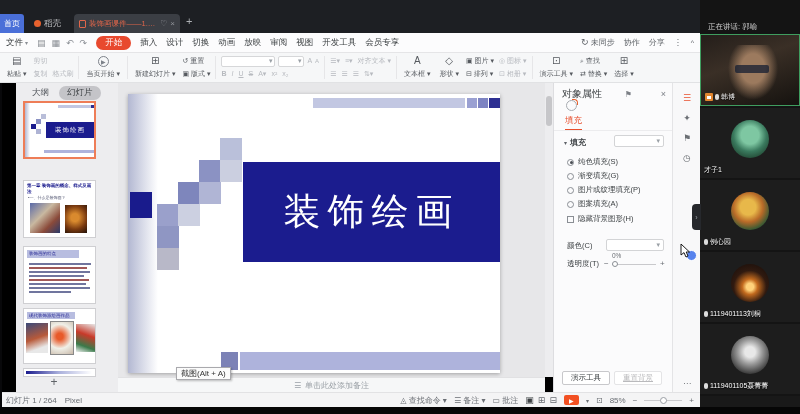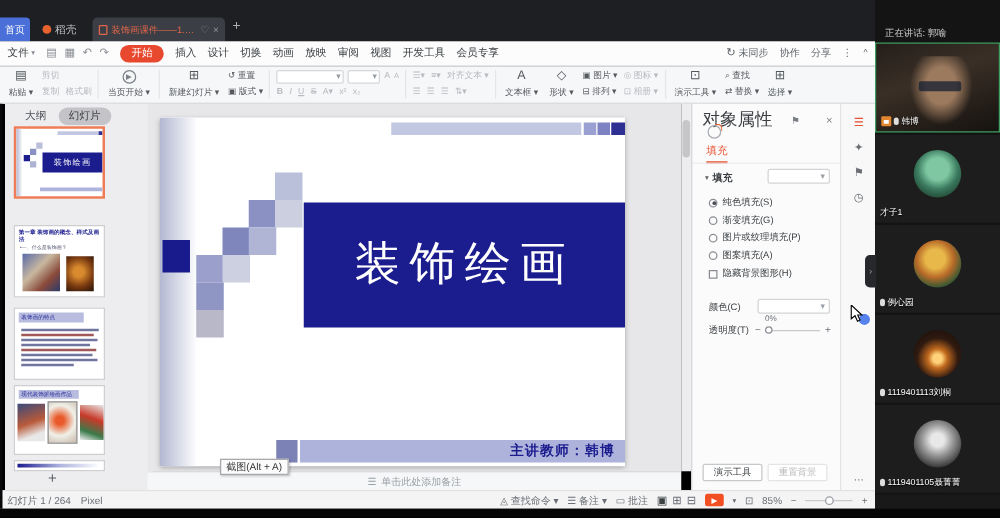--- a/index.html
+++ b/index.html
@@ -51,21 +51,21 @@
   .rsmall { font-size:7px; color:#55595e; line-height:12px; white-space:nowrap; }
   .rdis { color:#b7babf !important; }
   .rsel { height:11px; border:1px solid #d6d7d9; background:#fff; border-radius:2px;
           font-size:7px; color:#9aa0a6; display:flex; align-items:center;
           justify-content:flex-end; padding:0 2px; }
   .rfx { display:flex; gap:3px; align-items:center; }
   .playc { width:11px; height:11px; border:1px solid #7d828a; border-radius:50%; color:#7d828a;
            font-size:6px; display:flex; align-items:center; justify-content:center; }
 
   
-  .left-panel { left:4px; top:83px; width:118px; height:309px; background:#ededef;
+  .left-panel { left:16px; top:83px; width:118px; height:309px; background:#ededef;
                 border-right:1px solid #d9d9db; }
   .lp-tabs { position:absolute; left:0; top:3px; width:118px; display:flex; gap:10px;
              align-items:center; padding-left:16px; font-size:8.5px; color:#50545a; }
   .lp-pill { background:#c4c4c8; border-radius:7px; padding:1px 8px; color:#3c4043; }
   .thumb { position:absolute; left:7px; width:73px; background:#fff;
            border:1px solid #cfcfd2; overflow:hidden; }
   .thumb.sel { border:2px solid #ee7d57; }
   .lp-plus { position:absolute; left:30px; top:292px; font-size:12px; color:#5f6368; width:16px; text-align:center; }
   
   .m-strip { position:absolute; left:0; top:0; width:5px; height:100%;
@@ -109,21 +109,21 @@
              padding:0 4px; line-height:11px; z-index:20; }
 
   .notes-bar { left:118px; top:377px; width:427px; height:15px; background:#f6f7f8;
                border-top:1px solid #e1e1e3; display:flex; align-items:center; justify-content:center;
                gap:4px; color:#9aa0a6; font-size:8px; }
 
   
   .props { left:553px; top:83px; width:119px; height:309px; background:#fbfbfc;
            border-left:1px solid #dddde0; font-size:8px; color:#3c4043; }
   .pp-head { position:absolute; left:8px; top:4px; right:6px; display:flex; align-items:center; }
-  .pp-title { font-size:14px; color:#3c4043; }
+  .pp-title { font-size:10px; color:#3c4043; }
   .pp-x { margin-left:auto; color:#7a7e84; font-size:9px; }
   .pp-pin { color:#7a7e84; font-size:8px; margin-left:auto; margin-right:6px; }
   .pp-circ { position:absolute; left:12px; top:17px; width:11px; height:11px; border:1.5px solid #a7abb1;
              border-radius:50%; }
   .pp-circ:after { content:""; position:absolute; right:-2px; top:-2px; width:5px; height:5px;
                    border-top:1.5px solid #e8622e; border-right:1.5px solid #e8622e; border-radius:0 4px 0 0; }
   .pp-tab { position:absolute; left:11px; top:32px; color:#e8502e; font-size:8.5px;
             border-bottom:2px solid #e8502e; padding-bottom:2px; }
   .pp-div { position:absolute; left:0; top:47px; width:119px; height:1px; background:#ececee; }
   .pp-sec { position:absolute; left:10px; top:54px; display:flex; gap:3px; align-items:center;
@@ -132,21 +132,21 @@
             color:#9aa0a6; font-size:7px; display:flex; align-items:center; justify-content:flex-end;
             padding:0 3px; }
   .opt { position:absolute; left:13px; display:flex; gap:4px; align-items:center; font-size:7.5px;
          white-space:nowrap; }
   .radio { width:7px; height:7px; border:1px solid #8a8e94; border-radius:50%; flex:none; position:relative; }
   .radio.on:after { content:""; position:absolute; left:1.5px; top:1.5px; width:3px; height:3px;
                     border-radius:50%; background:#4a4e54; }
   .chk { width:7px; height:7px; border:1px solid #8a8e94; flex:none; }
   .pp-btn { position:absolute; height:14px; border:1px solid #c8c8cb; background:#fff; border-radius:2px;
             font-size:7.5px; color:#3c4043; display:flex; align-items:center; justify-content:center; }
-  .pp-btn.dis { border-color:#e4e4e6; color:#b9b9bc; }
+  .pp-btn.dis { border-color:#e4e4e6; color:#b9b9bc;text-decoration:underline; }
   .sl-track { position:absolute; height:1px; background:#c9c9cc; }
   .sl-knob { position:absolute; width:6px; height:6px; background:#fff; border:1px solid #8a8e94;
              border-radius:50%; }
   .pm { position:absolute; font-size:8px; color:#6a6e74; }
 
   
   .strip { left:672px; top:83px; width:28px; height:309px; background:#f8f8f9;
            border-left:1px solid #e4e4e6; }
   .strip .ic { position:absolute; left:0; width:28px; text-align:center; font-size:9px; color:#6b6f74; }
 
@@ -410,21 +410,20 @@
       <div class="px" style="left:29px;top:110px;background:#9aa0cb"></div>
       <div class="px" style="left:50px;top:110px;background:#ccd0e1"></div>
       <div class="px" style="left:2px;top:98px;background:#191b8c;width:22px;height:26px"></div>
       <div class="px" style="left:29px;top:132px;background:#8f96c3"></div>
       <div class="px" style="left:29px;top:154px;background:#b8b8c8"></div>
     </div>
     <div class="abs s-banner"></div>
     <div class="abs s-title">装饰绘画</div>
     <div class="abs s-botsq"></div>
     <div class="abs s-botbar"></div>
-    <div class="abs s-footer">主讲教师：韩博</div>
   </div>
   <div class="abs v-scroll"></div>
   <div class="abs v-thumb"></div>
 
   <div class="abs tooltip">截图(Alt + A)</div>
 
   <div class="abs notes-bar">
     <span style="font-size:8px">☰</span>
     <span>单击此处添加备注</span>
   </div>

